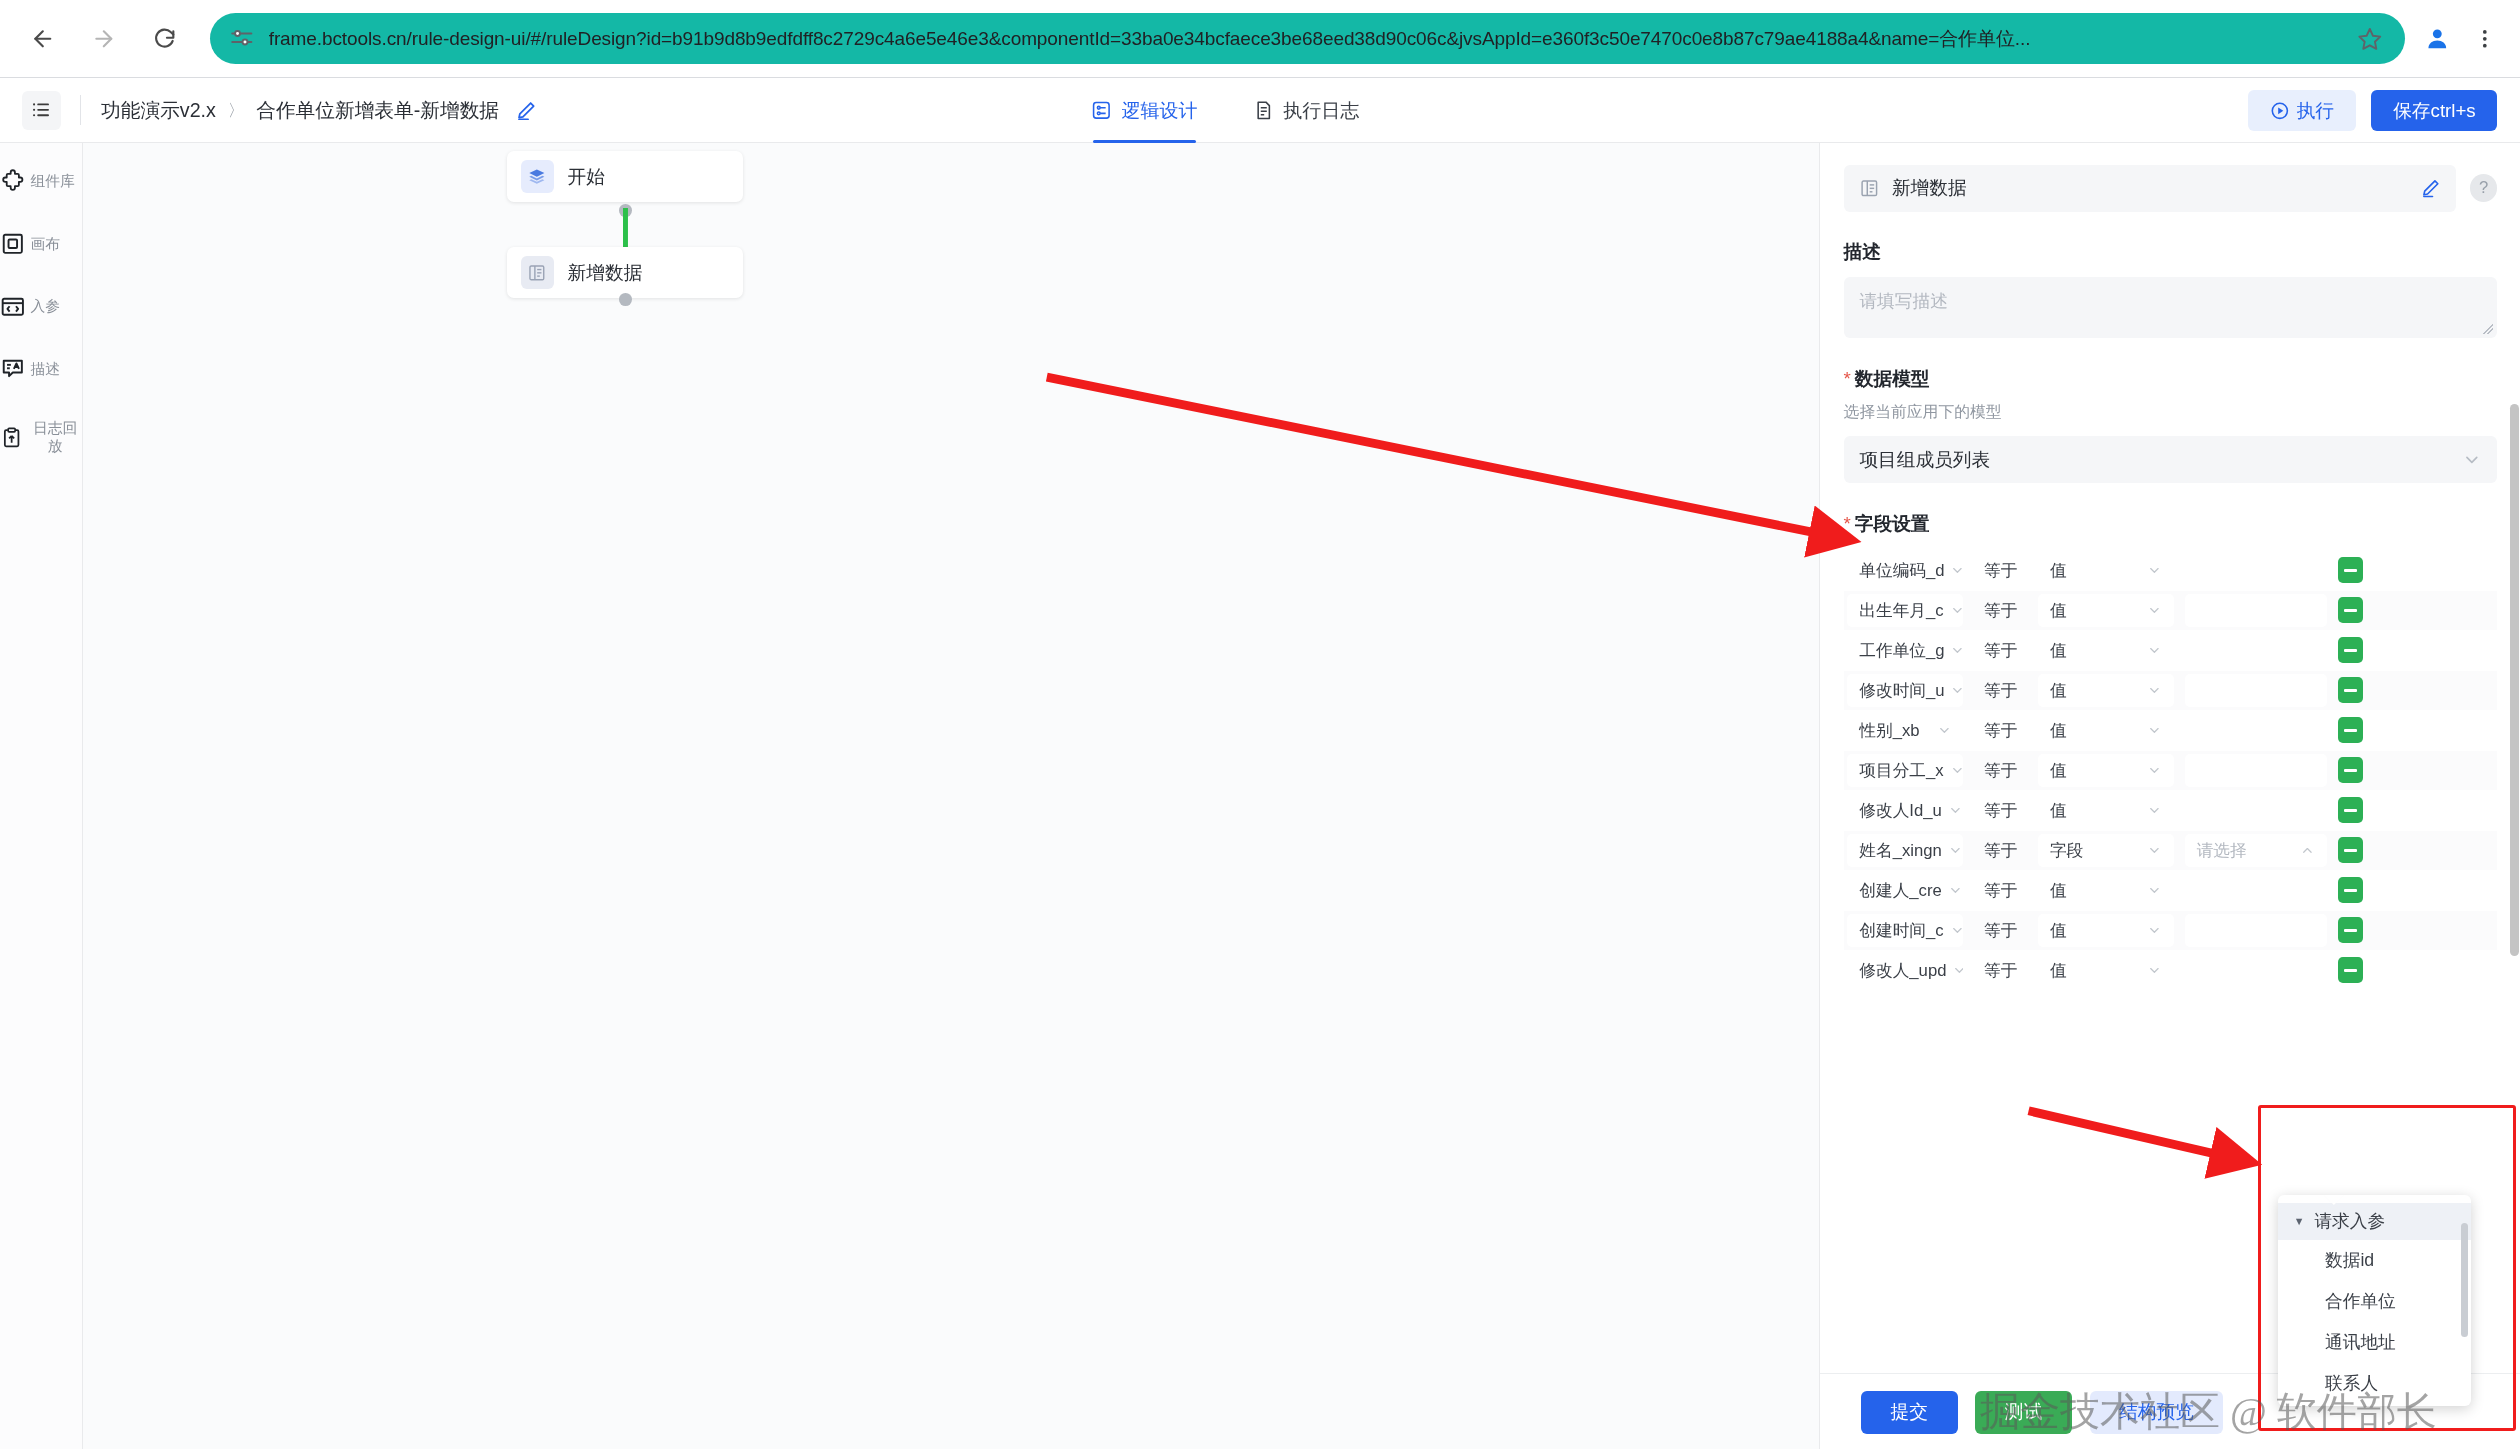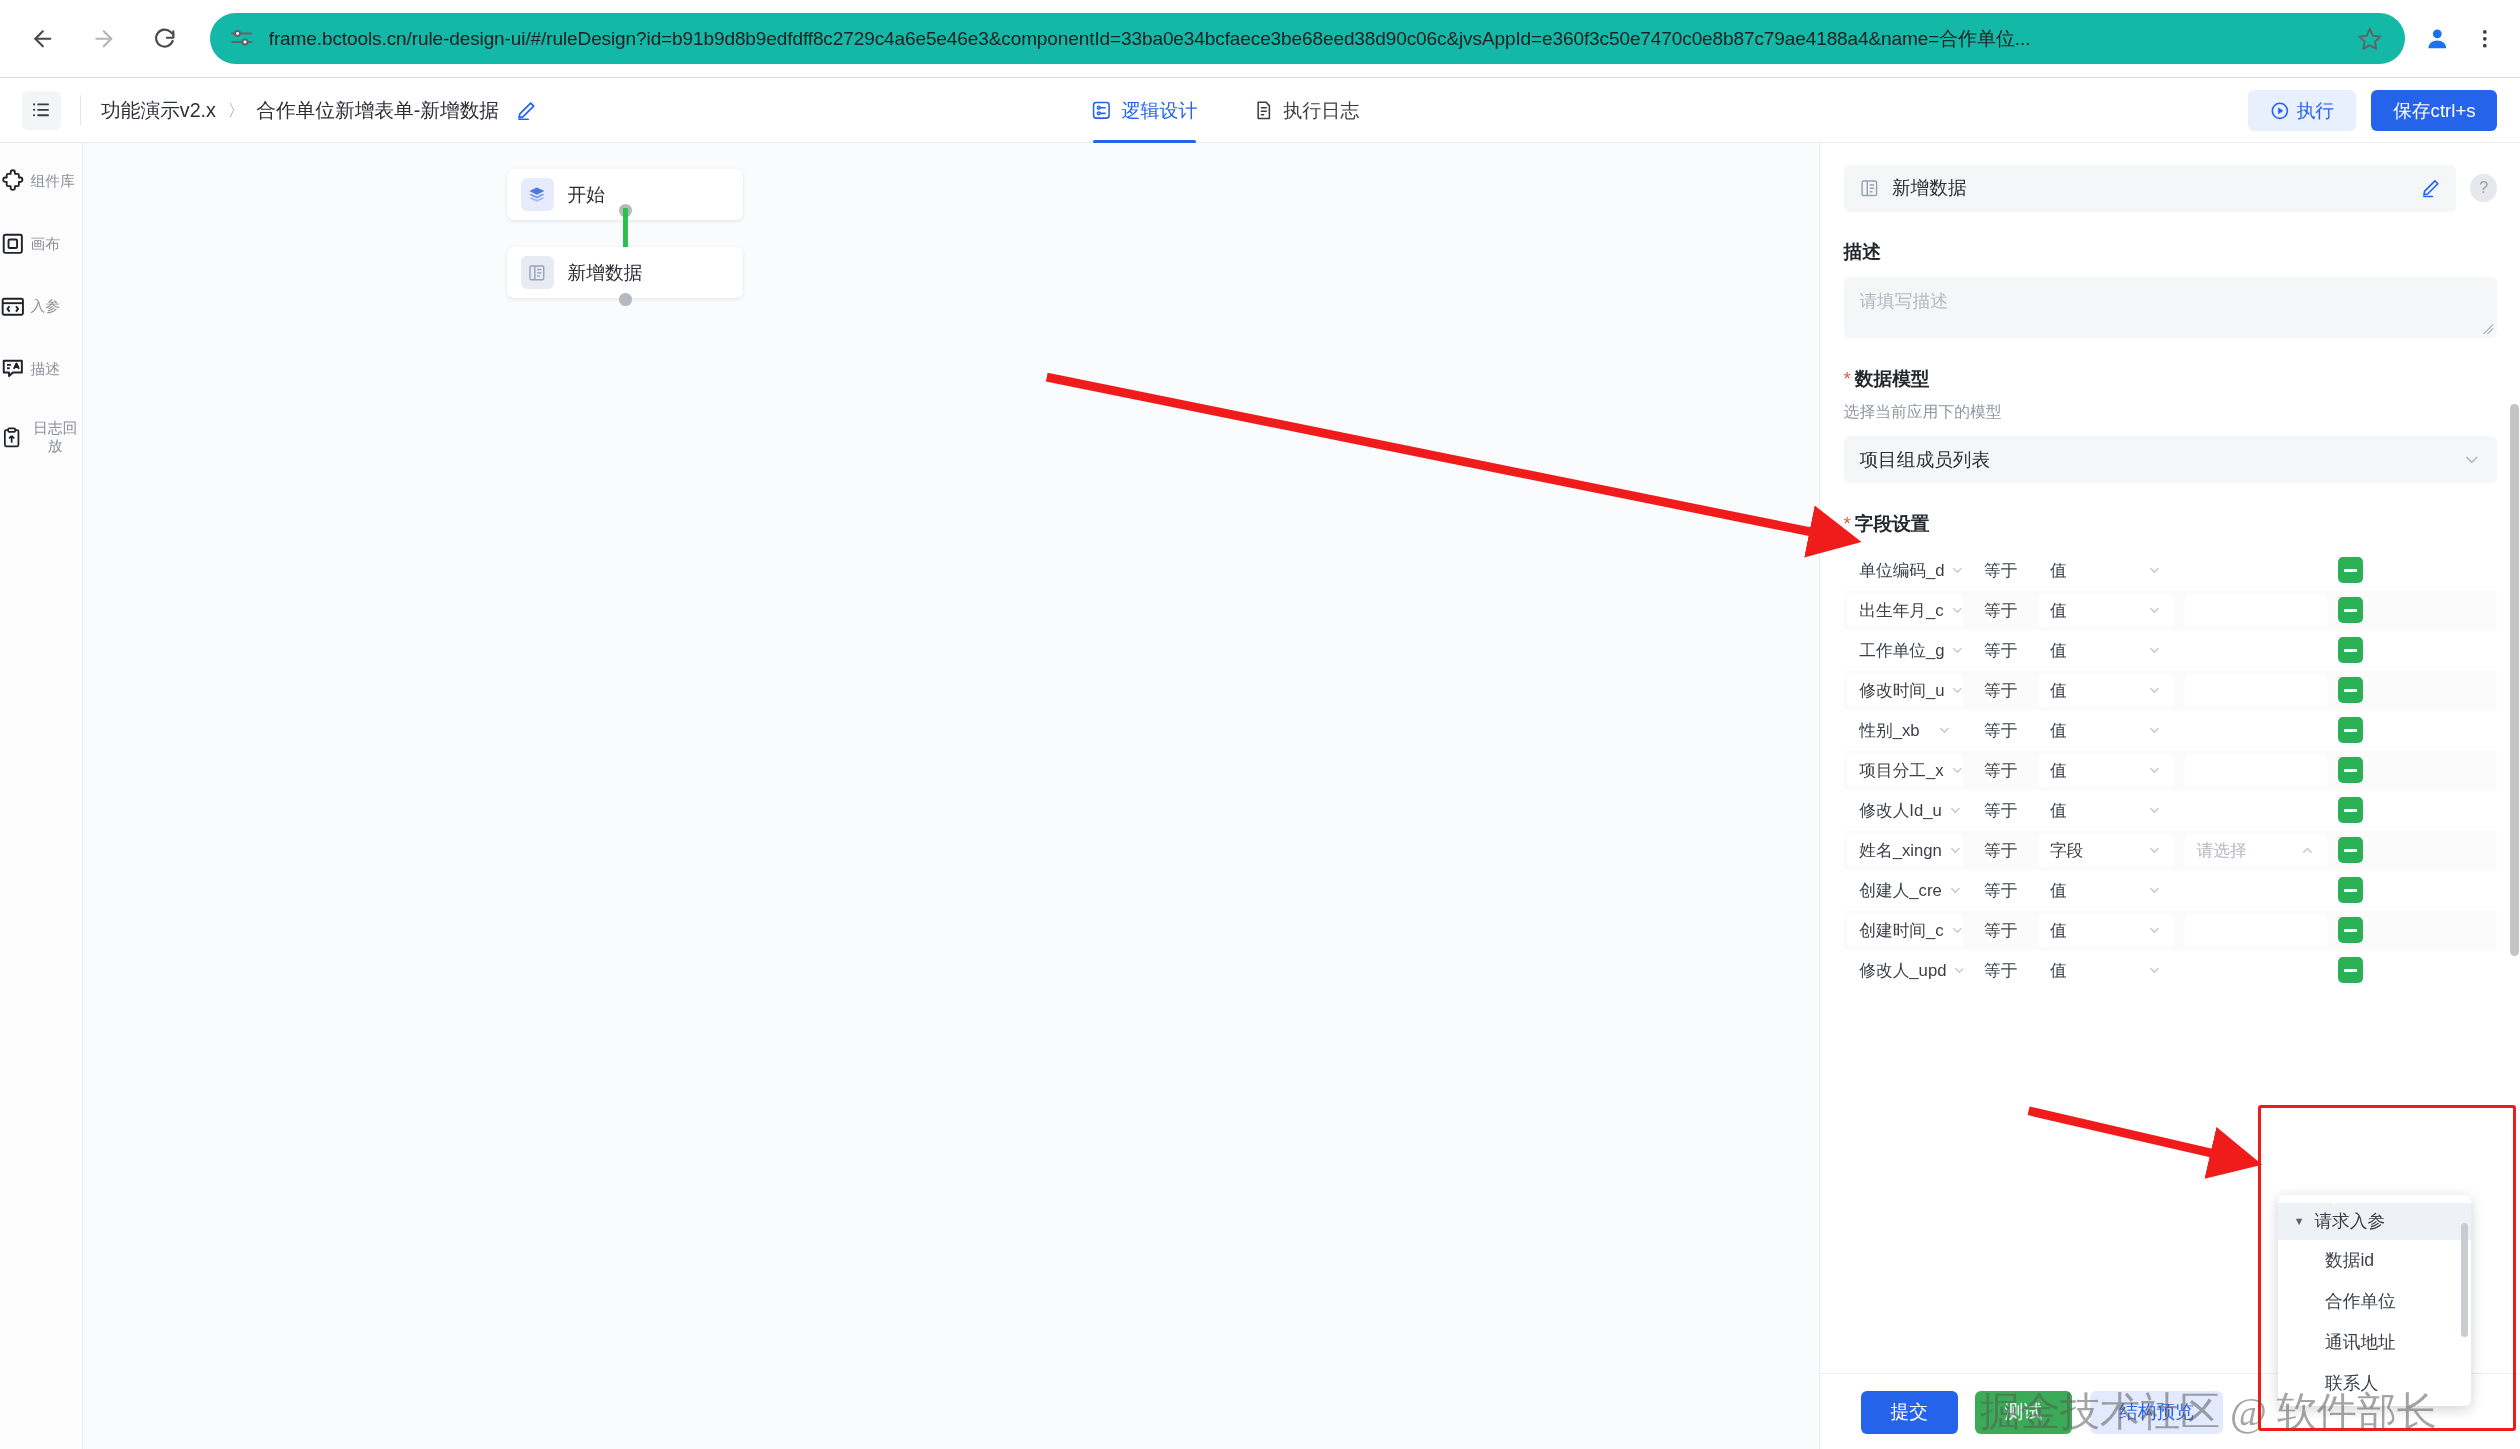--- a/index.html
+++ b/index.html
@@ -325,21 +325,21 @@
       <svg viewBox="0 0 24 24" fill="none" stroke="currentColor" stroke-width="1.8" stroke-linejoin="round">
           <path d="M8 4.2H6.3c-.7 0-1.3.6-1.3 1.3v14c0 .7.6 1.3 1.3 1.3h11.4c.7 0 1.3-.6 1.3-1.3v-14c0-.7-.6-1.3-1.3-1.3H16"></path>
           <rect x="8.4" y="2.2" width="7.2" height="3.6" rx="1"></rect>
           <path d="M12 17V10.6M12 10.1l-2.6 2.6M12 10.1l2.6 2.6"></path>
         </svg>
       <span class="rail-lbl">日志回放</span>
     </div>
   </div>
 
   <div class="canvas">
-    <div class="node" style="left:424px; top:26px;">
+    <div class="node" style="left:424px; top:8px;">
       <span class="node-ico">
         <svg viewBox="0 0 24 24" fill="currentColor">
             <path d="M12 3 2.8 7.4 12 11.8l9.2-4.4z"></path>
             <path d="M2.8 12 12 16.4 21.2 12l-2.4-1.2L12 14l-6.8-3.2z" opacity=".7"></path>
             <path d="M2.8 16.1 12 20.5l9.2-4.4-2.4-1.2L12 18.1l-6.8-3.2z" opacity=".45"></path>
           </svg>
       </span>
       <span class="node-lbl">开始</span>
     </div>
 

